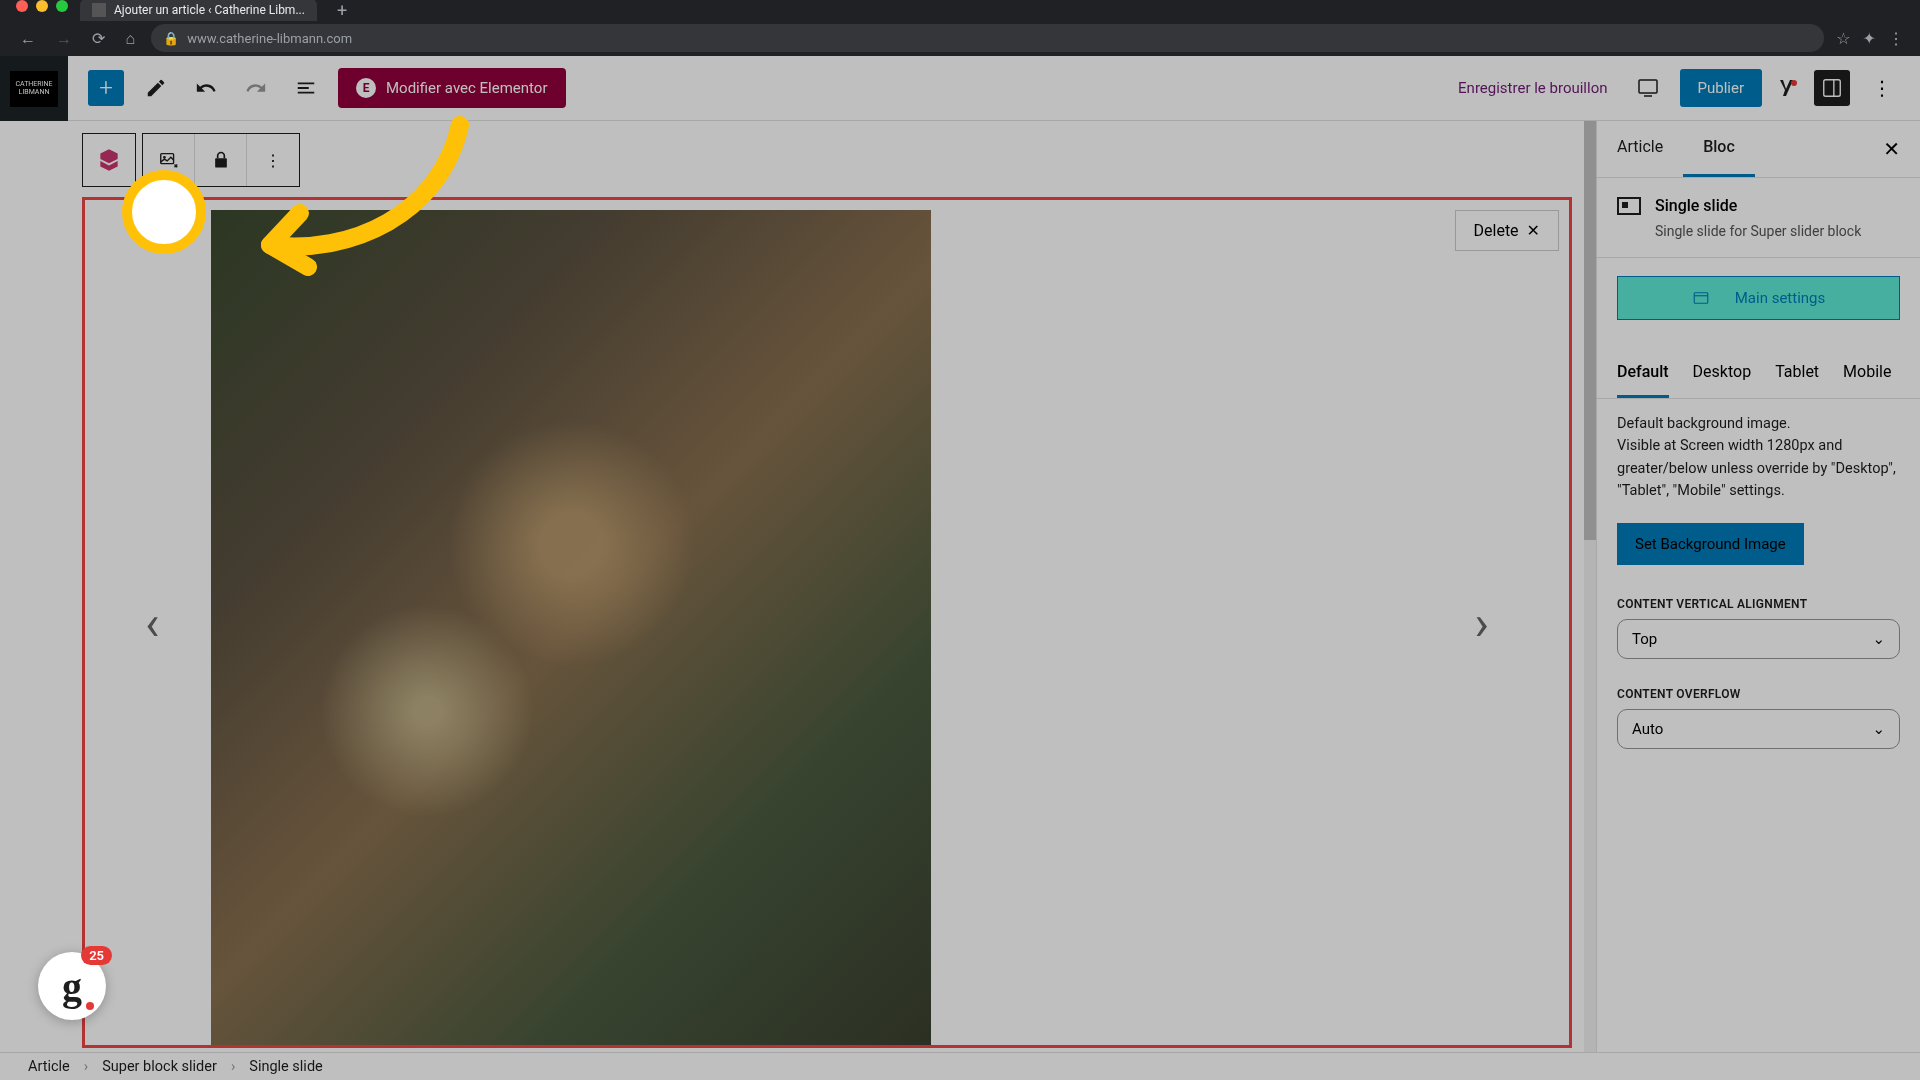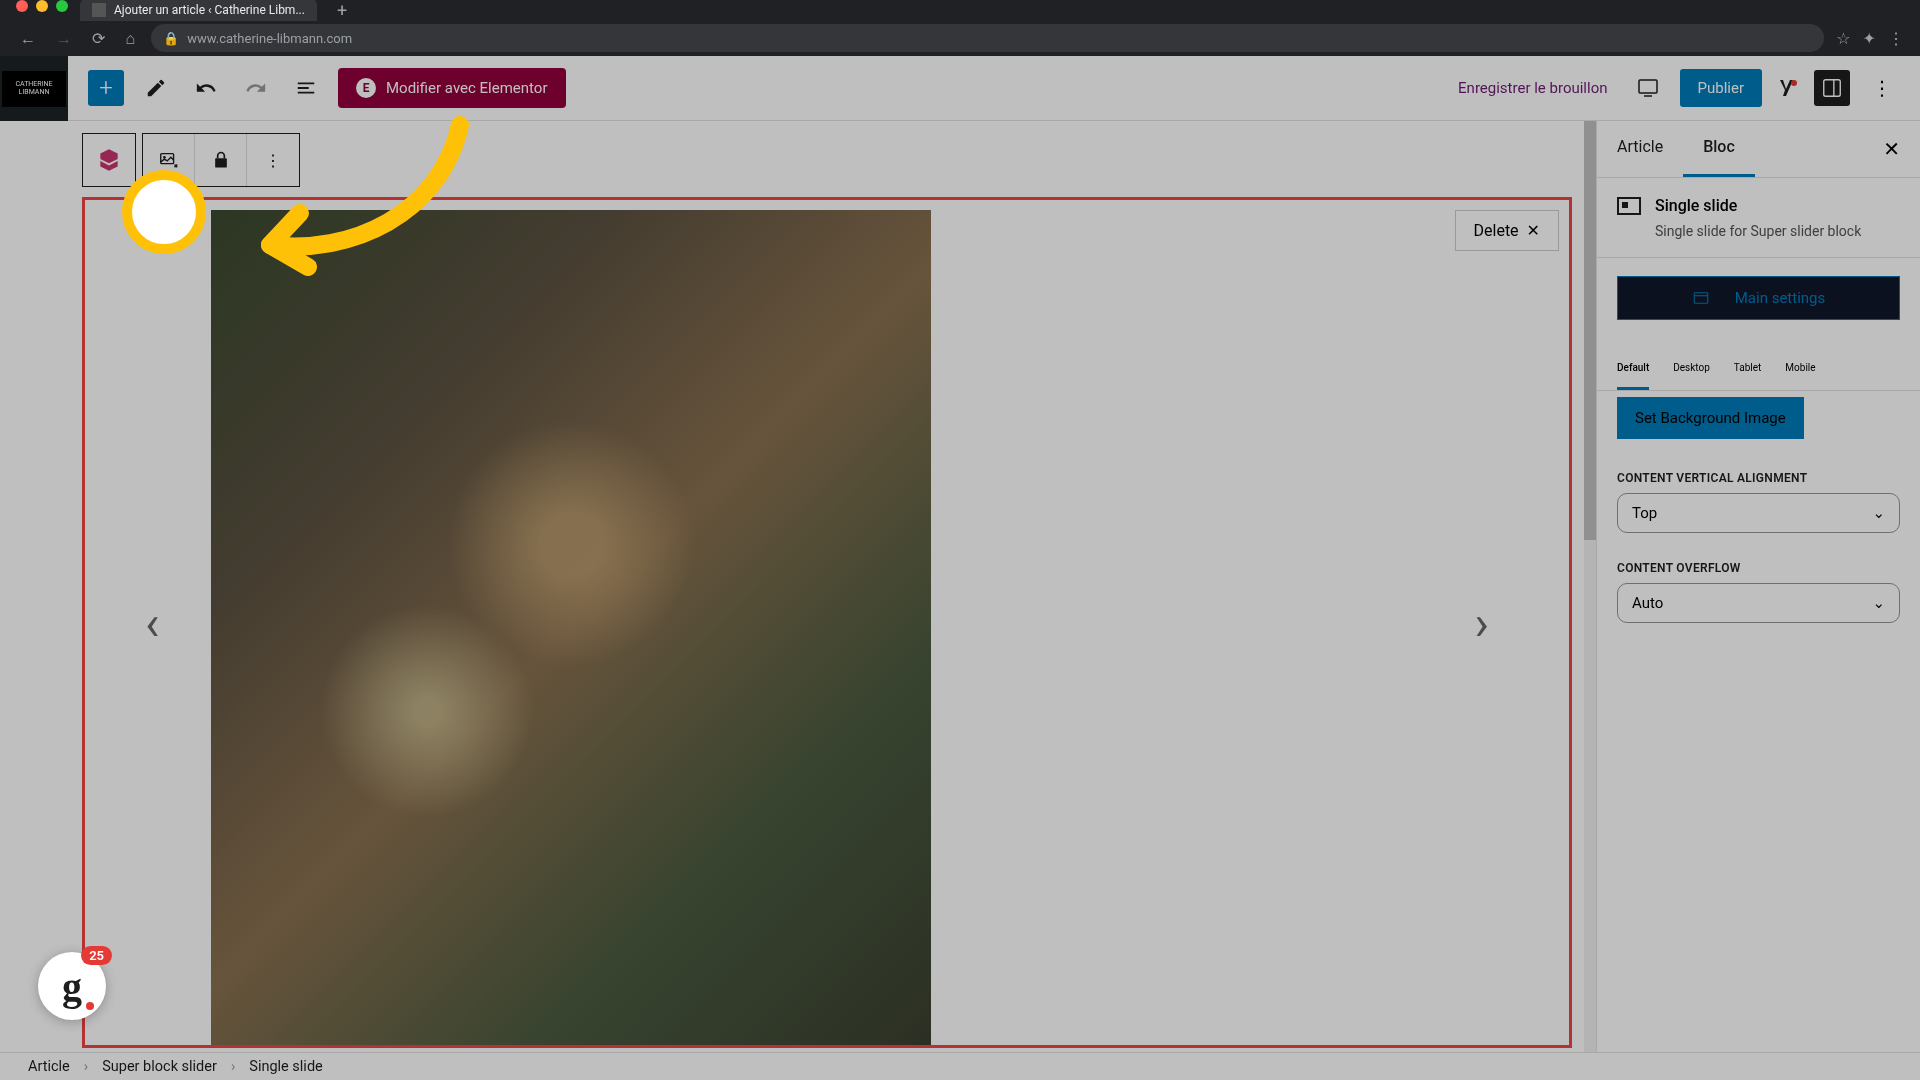--- a/index.html
+++ b/index.html
@@ -17,21 +17,21 @@
 .addr-bar { height: 36px; display: flex; align-items: center; padding: 0 16px; gap: 12px; }
 .nav-icon { color: #9aa0a6; font-size: 16px; cursor: pointer; padding: 4px; }
 .url-field { flex: 1; background: #35363a; border-radius: 20px; height: 28px; display: flex; align-items: center; padding: 0 12px; color: #9aa0a6; font-size: 13px; gap: 8px; }
 .right-icons { display: flex; gap: 12px; color: #9aa0a6; }
 
 
 .editor-wrapper { position: absolute; top: 56px; left: 0; right: 0; bottom: 0; background: #fff; }
 .overlay-dim { position: absolute; inset: 0; background: rgba(0,0,0,0.25); pointer-events: none; z-index: 40; }
 
 .wp-admin-bar { position: absolute; left: 0; top: 0; width: 68px; height: 65px; background: #1d2327; display: flex; align-items: center; justify-content: center; }
-.site-logo { width: 64px; height: 36px; background: #000; color: #fff; font-size: 7px; display: flex; align-items: center; justify-content: center; text-align: center; line-height: 1.1; }
+.site-logo { width: 48px; height: 36px; background: #000; color: #fff; font-size: 7px; display: flex; align-items: center; justify-content: center; text-align: center; line-height: 1.1; }
 
 
 .top-toolbar { position: absolute; left: 68px; right: 0; top: 0; height: 65px; background: #fff; border-bottom: 1px solid #e0e0e0; display: flex; align-items: center; padding: 0 20px; gap: 14px; }
 .toolbar-btn { width: 36px; height: 36px; border-radius: 3px; display: flex; align-items: center; justify-content: center; cursor: pointer; }
 .add-btn { background: #007cba; color: #fff; font-size: 24px; font-weight: 300; }
 .icon-btn { color: #1e1e1e; font-size: 20px; }
 .icon-btn.disabled { color: #999; }
 .elementor-btn { background: #92003b; color: #fff; padding: 10px 18px; border-radius: 4px; display: flex; align-items: center; gap: 10px; font-size: 15px; }
 .elementor-icon { width: 20px; height: 20px; border-radius: 50%; background: #fff; color: #92003b; display: flex; align-items: center; justify-content: center; font-size: 12px; font-weight: bold; }
 .toolbar-spacer { flex: 1; }
@@ -67,23 +67,23 @@
 .sb-tab { padding: 16px 20px; font-size: 16px; color: #1e1e1e; cursor: pointer; }
 .sb-tab.active { border-bottom: 3px solid #007cba; font-weight: 500; }
 .sb-close { margin-left: auto; padding: 16px 20px; cursor: pointer; font-size: 20px; }
 .sb-header { padding: 18px 20px; border-bottom: 1px solid #e0e0e0; }
 .sb-title-row { display: flex; align-items: center; gap: 14px; }
 .sb-block-icon { width: 24px; height: 18px; border: 2px solid #1e1e1e; position: relative; }
 .sb-block-icon::after { content: ''; position: absolute; left: 3px; top: 3px; width: 6px; height: 6px; background: #1e1e1e; }
 .sb-title { font-size: 16px; font-weight: 500; }
 .sb-desc { font-size: 14px; color: #555; margin-top: 8px; margin-left: 38px; }
 .sb-section { padding: 18px 20px; }
-.main-settings-btn { width: 100%; border: 1.5px solid #007cba; color: #007cba; padding: 12px; font-size: 15px; display: flex; align-items: center; justify-content: center; gap: 25px; cursor: pointer; background: #0f172a; }
+.main-settings-btn { width: 100%; border: 1.5px solid #007cba; color: #007cba; padding: 12px; font-size: 15px; display: flex; align-items: center; justify-content: center; gap: 25px; cursor: pointer; background: #5eead4; }
 .resp-tabs { display: flex; gap: 24px; padding: 0 20px; border-bottom: 1px solid #e0e0e0; margin-top: 10px; }
-.resp-tab { padding: 14px 0; font-size: 10px; cursor: pointer; text-align: right; }
+.resp-tab { padding: 14px 0; font-size: 16px; cursor: pointer; text-align: right; }
 .resp-tab.active { border-bottom: 3px solid #007cba; font-weight: 500; }
 .resp-desc { padding: 14px 20px; font-size: 14.5px; color: #1e1e1e; line-height: 1.55; }
 .set-bg-btn { margin: 6px 20px 20px; background: #007cba; color: #000000; padding: 12px 18px; font-size: 15px; border: none; cursor: pointer; }
 .field-label { padding: 12px 20px 8px; font-size: 12px; font-weight: 600; letter-spacing: 0.3px; color: #1e1e1e; }
 .select-wrap { margin: 0 20px 16px; border: 1px solid #949494; border-radius: 10px; padding: 10px 14px; display: flex; justify-content: space-between; align-items: center; font-size: 15px; cursor: pointer; }
 
 
 .breadcrumb { position: absolute; left: 0; right: 0; bottom: 0; height: 28px; background: #fff; border-top: 1px solid #e0e0e0; display: flex; align-items: center; padding: 0 28px; gap: 14px; font-size: 14.5px; color: #1e1e1e; }
 .bc-sep { color: #999; }
 
@@ -256,20 +256,22 @@
           </svg>
         <span>Main settings</span>
       </button>
     </div>
     <div class="resp-tabs">
       <div class="resp-tab active">Default</div>
       <div class="resp-tab">Desktop</div>
       <div class="resp-tab">Tablet</div>
       <div class="resp-tab">Mobile</div>
     </div>
+    <div class="resp-desc" style="white-space: pre-line;">Default background image.
+Visible at Screen width 1280px and greater/below unless override by "Desktop", "Tablet", "Mobile" settings.</div>
     <button class="set-bg-btn">Set Background Image</button>
     <div class="field-label">CONTENT VERTICAL ALIGNMENT</div>
     <div class="select-wrap">
       <span>Top</span>
       <span>⌄</span>
     </div>
     <div class="field-label">CONTENT OVERFLOW</div>
     <div class="select-wrap">
       <span>Auto</span>
       <span>⌄</span>

